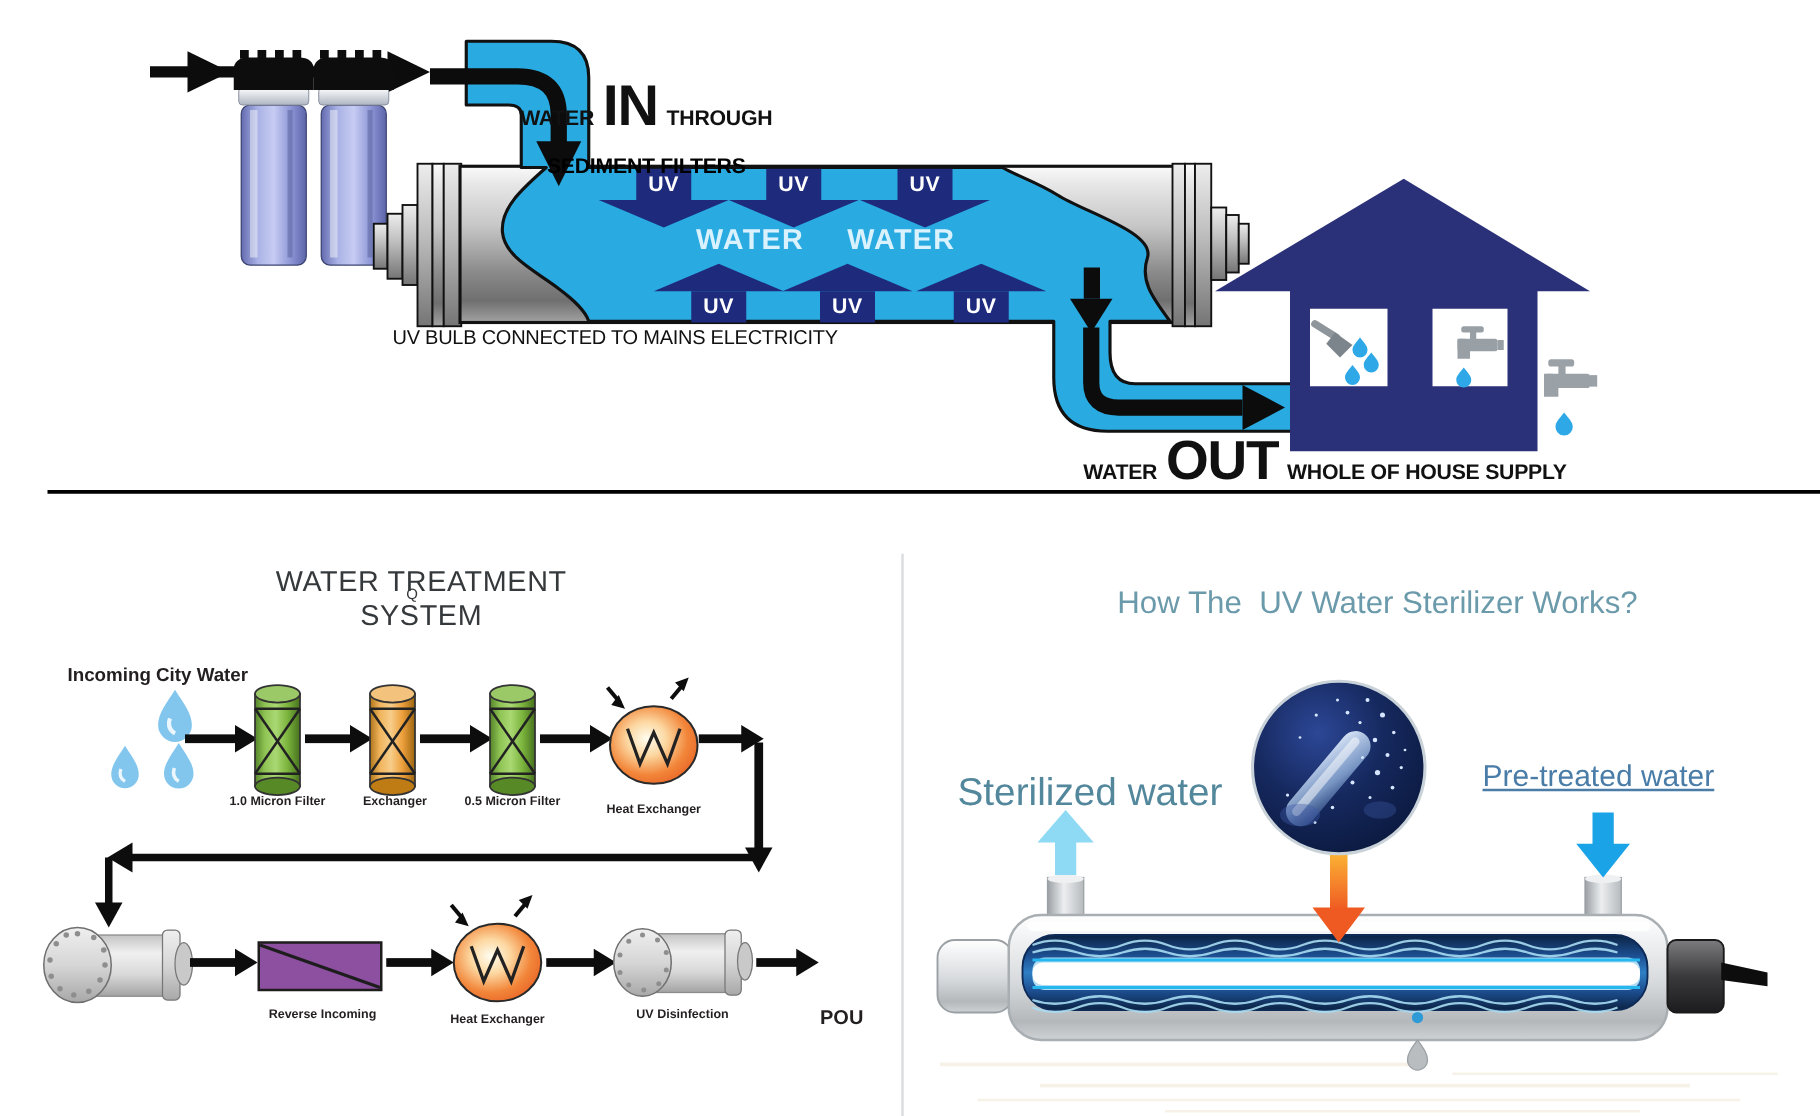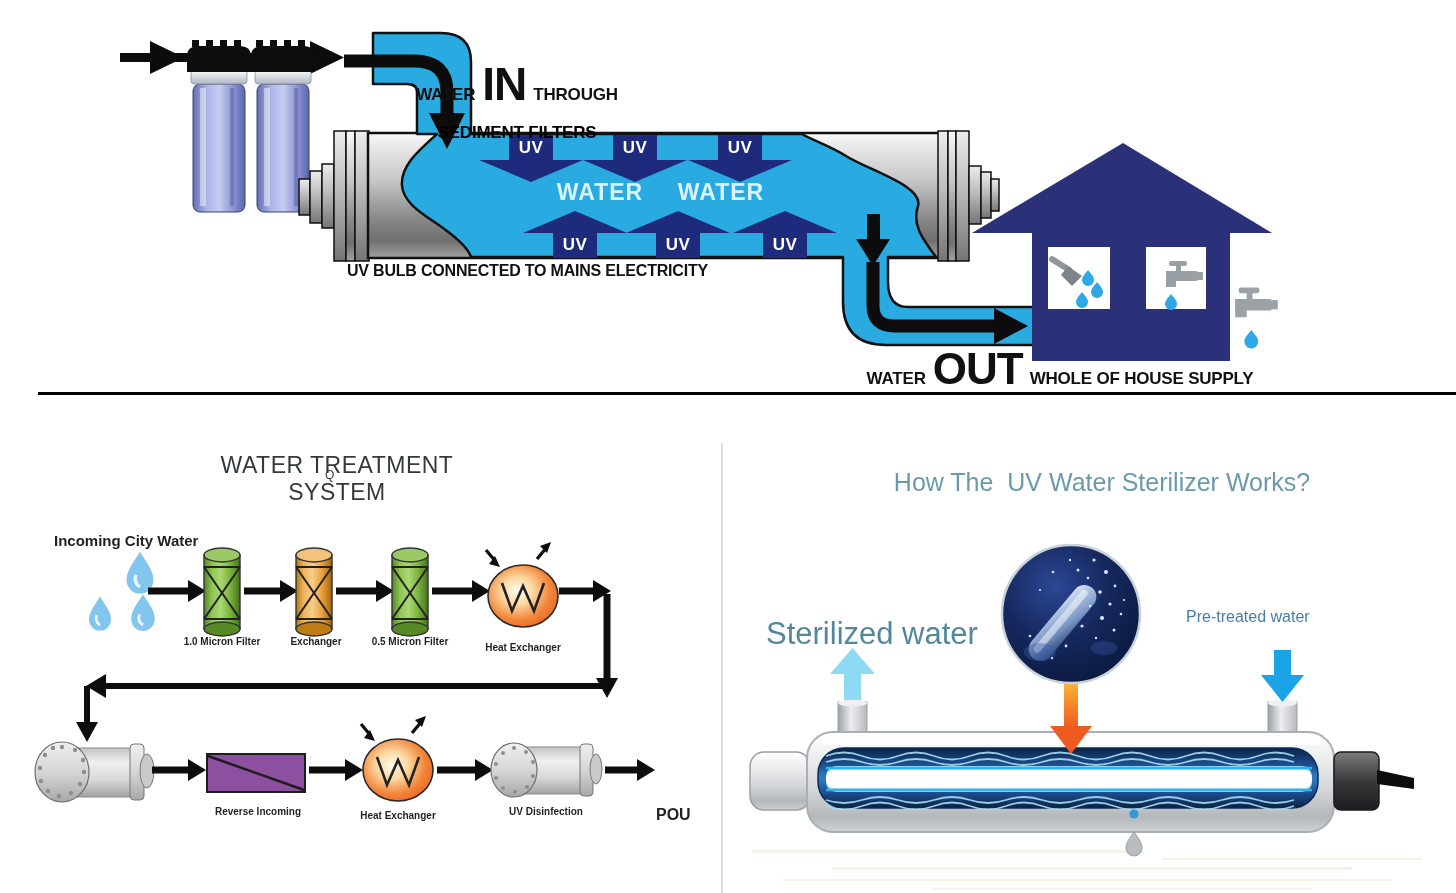--- a/index.html
+++ b/index.html
@@ -11,35 +11,35 @@
     font-family:"Liberation Sans","DejaVu Sans",sans-serif;}
   #stage{position:relative;width:1456px;height:893px;background:#fff;}
   .abs{position:absolute;}
   svg{display:block;overflow:visible;}
   
   .bigline{display:flex;align-items:baseline;justify-content:center;gap:7px;color:var(--ink);font-weight:bold;}
   .sm{font-size:17px;letter-spacing:-0.2px;}
   .huge{font-size:46px;line-height:0.9;letter-spacing:-1px;}
   .waterin{left:352px;top:64px;width:330px;text-align:center;}
   .waterin .l2{font-size:17px;font-weight:bold;margin-top:18px;letter-spacing:-0.2px;}
-  .uvcap{left:347px;top:262px;font-size:16px;font-weight:bold;color:var(--ink);letter-spacing:-0.2px;}
+  .uvcap{left:314px;top:262px;font-size:16px;font-weight:normal;color:var(--ink);letter-spacing:-0.2px;}
   .uvlbl{position:absolute;transform:translate(-50%,-50%);color:#fff;font-weight:bold;font-size:17px;letter-spacing:0.5px;}
   .wwater{position:absolute;transform:translate(-50%,-50%);color:#d9f2fd;font-weight:bold;font-size:23px;letter-spacing:1px;}
   .waterout{left:858px;top:349px;width:404px;}
   .waterout .huge{font-size:44px;}
   
   .fctitle{left:185px;top:452px;width:304px;text-align:center;font-size:23px;color:#35393b;letter-spacing:0.5px;font-weight:normal;}
   .fcart{left:325px;top:468px;font-size:12px;color:#35393b;}
   .fclab{position:absolute;transform:translateX(-50%);text-align:center;font-weight:bold;font-size:10px;color:var(--label);line-height:1.12;}
   .incoming{left:54px;top:532px;font-size:15px;font-weight:bold;color:var(--label);}
   .pou{left:656px;top:760px;font-size:16px;font-weight:bold;color:var(--label);margin-top:46px;}
   
   .rtitle{left:822px;top:468px;width:560px;text-align:center;font-size:25px;color:var(--teal);white-space:pre;}
   .stw{left:766px;top:616px;font-size:31px;color:var(--teal2);}
-  .ptw{left:1186px;top:608px;font-size:16px;color:var(--teal3);}
+  .ptw{left:1186px;top:608px;font-size:24px;color:var(--teal3);text-decoration:underline;}
   .divider{left:721px;top:443px;width:2px;height:450px;background:#dadee1;}
 </style>
 </head>
 <body>
 
 <div id="stage">
 
   <svg class="abs" style="left:0;top:0" width="1456" height="400" viewBox="0 0 1456 400">
     <defs>
       <linearGradient id="metalG" x1="0" y1="0" x2="0" y2="1">

